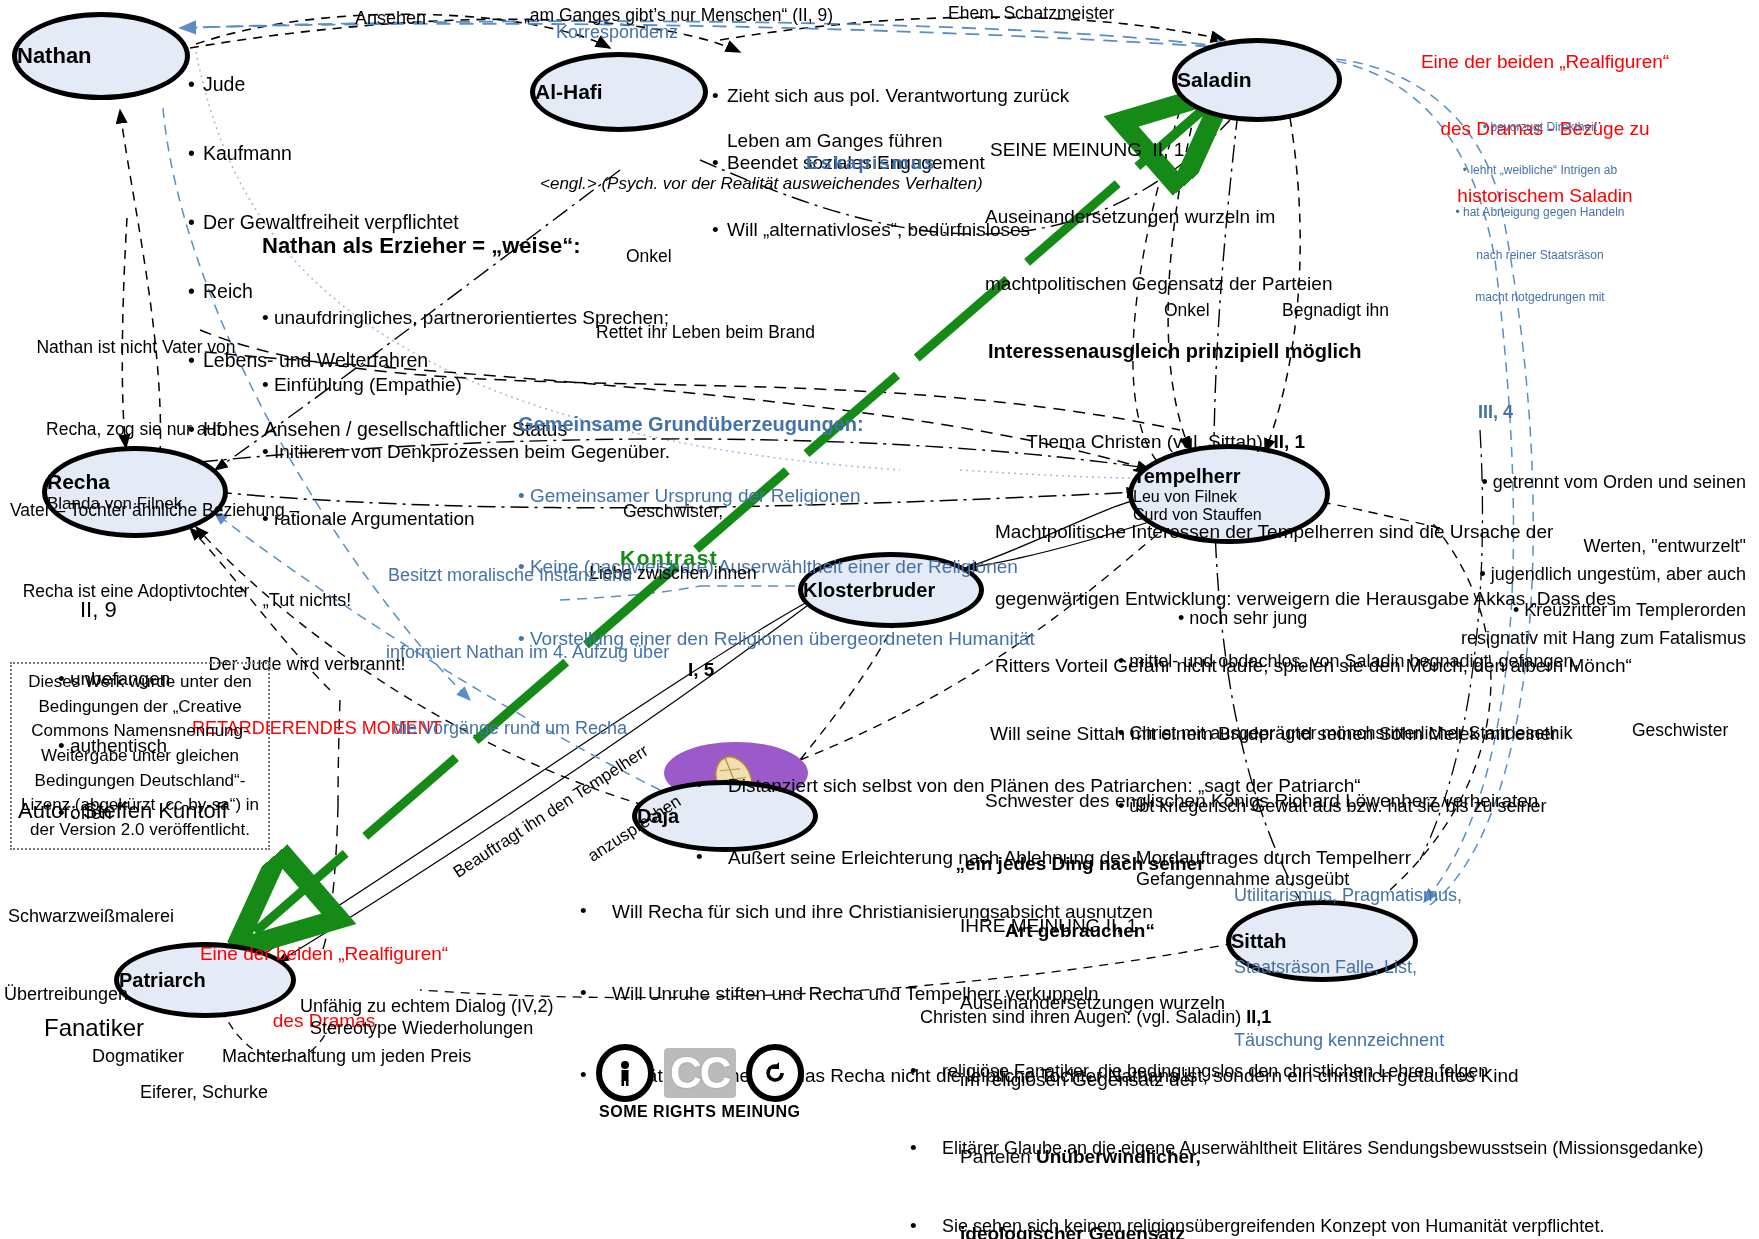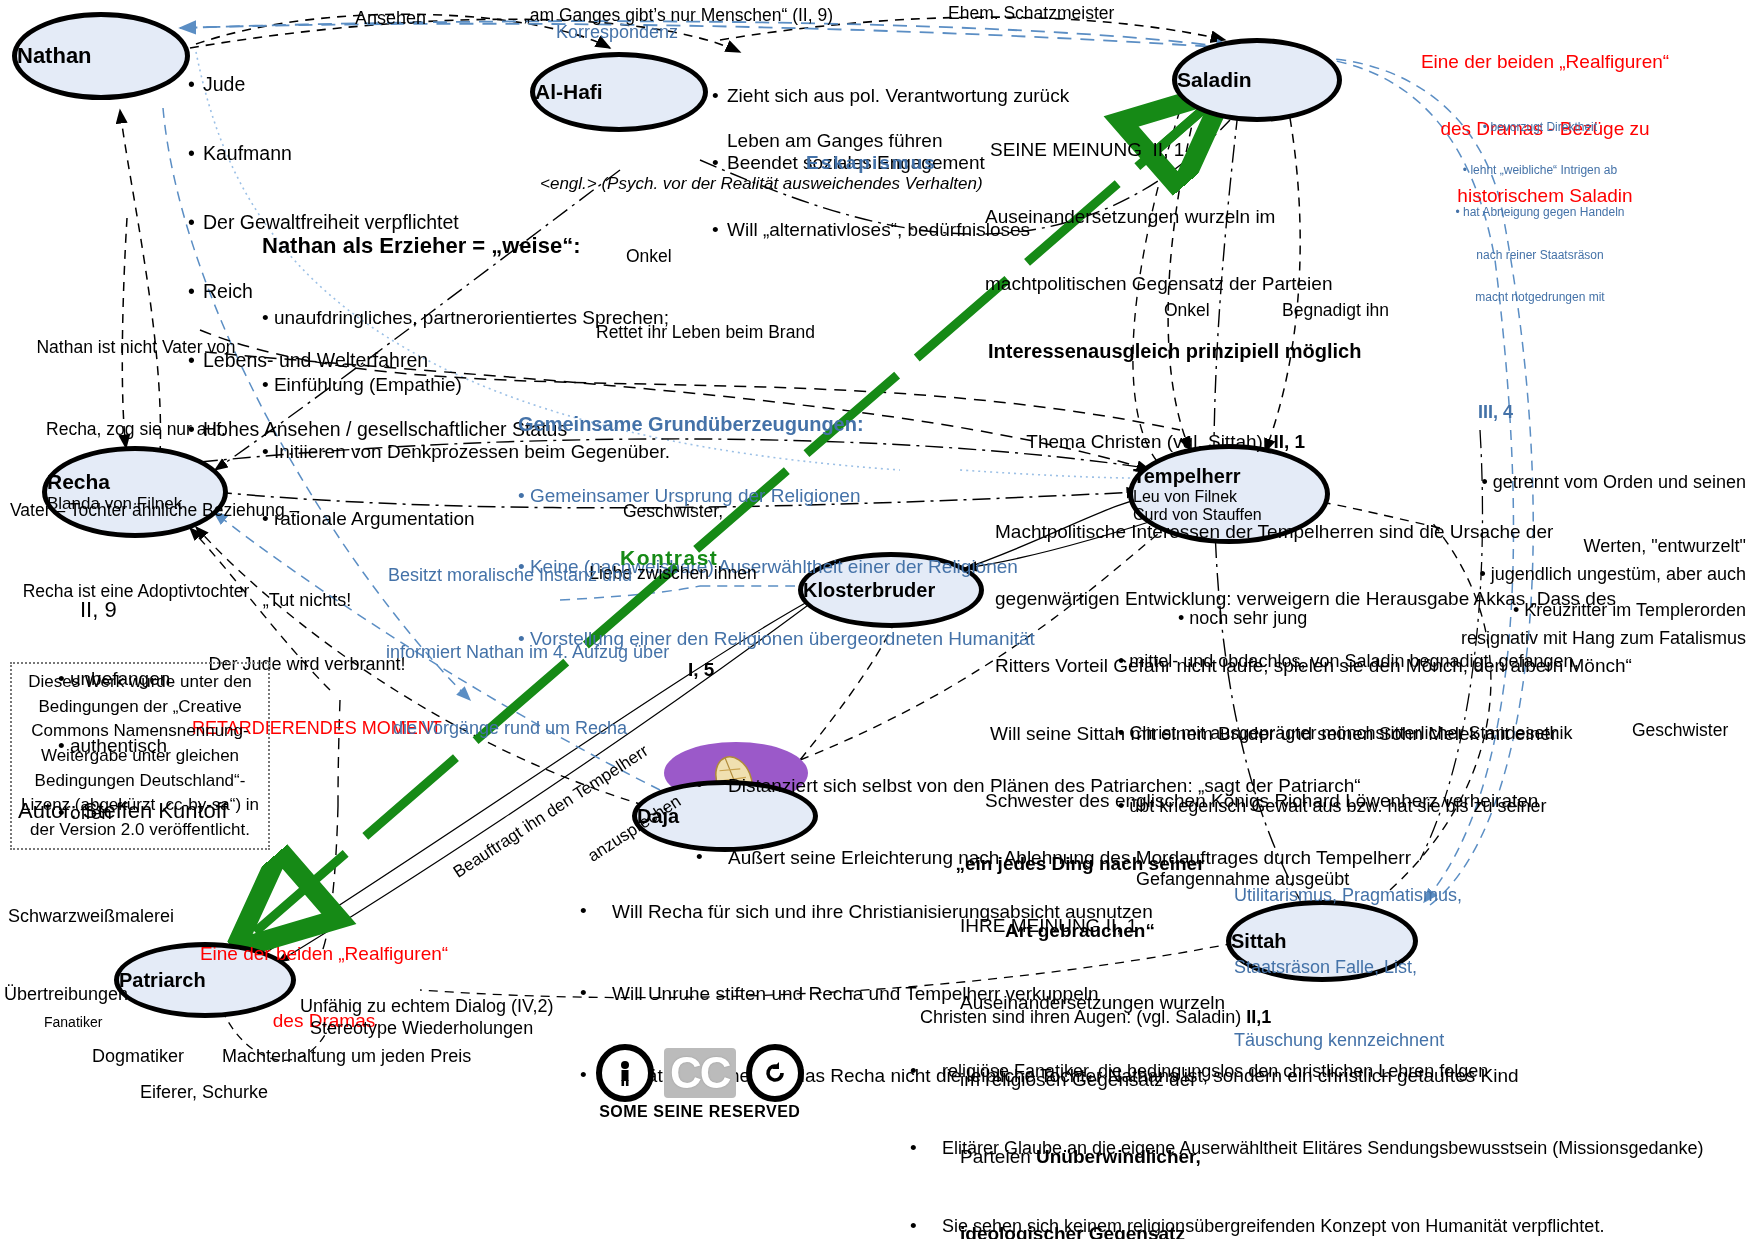--- a/index.html
+++ b/index.html
@@ -316,21 +316,21 @@
   </div>
   <div class="t" style="left:18px;top:798px;font-size:22px;">Autor: Steffen Kuntoff</div>
 
   <div class="t red" style="left:196px;top:898px;font-size:19px;text-align:center;width:256px;">
     <div>Eine der beiden „Realfiguren“</div>
     <div>des Dramas</div>
   </div>
 
   <div class="t" style="left:8px;top:906px;font-size:18px;">Schwarzweißmalerei</div>
   <div class="t" style="left:4px;top:984px;font-size:18px;">Übertreibungen</div>
-  <div class="t" style="left:44px;top:1014px;font-size:14px;">Fanatiker</div>
+  <div class="t" style="left:44px;top:1014px;font-size:24px;">Fanatiker</div>
   <div class="t" style="left:92px;top:1046px;font-size:18px;">Dogmatiker</div>
   <div class="t" style="left:140px;top:1082px;font-size:18px;">Eiferer, Schurke</div>
   <div class="t" style="left:222px;top:1046px;font-size:18px;">Machterhaltung um jeden Preis</div>
   <div class="t" style="left:300px;top:996px;font-size:18px;">Unfähig zu echtem Dialog (IV,2)</div>
   <div class="t" style="left:310px;top:1018px;font-size:18px;">Stereotype Wiederholungen</div>
 
   <ul class="bb t" style="left:572px;top:848px;font-size:19px;width:330px;line-height:1.35;">
     <li>Will Recha für sich und ihre Christianisierungsabsicht ausnutzen</li>
     <li>Will Unruhe stiften und Recha und Tempelherr verkuppeln</li>
     <li>Verrät Tempelherren, das Recha nicht die leibliche Tochter Nathans ist, sondern ein christlich getauftes Kind</li>
@@ -347,21 +347,21 @@
         </svg>
       </div>
       <div class="cctxt">CC</div>
       <div class="ccring">
         <svg width="26" height="26" viewBox="0 0 26 26">
           <path d="M20,13 a7,7 0 1 1 -4,-6.3" fill="none" stroke="#000" stroke-width="3.6"></path>
           <path d="M17,2 L17,9 L10,9 z" fill="#000"></path>
         </svg>
       </div>
     </div>
-    <div class="ccsr">SOME SEINE RESERVED</div>
+    <div class="ccsr">SOME RIGHTS MEINUNG</div>
   </div>
 
   <div class="t bold" style="left:930px;top:808px;font-size:19px;text-align:center;width:300px;">
     <div>„ein jedes Ding nach seiner</div>
     <div>Art gebrauchen“</div>
   </div>
   <div class="t blue" style="left:1234px;top:834px;font-size:18px;line-height:1.35;">
     <div>Utilitarismus, Pragmatismus,</div>
     <div>Staatsräson Falle, List,</div>
     <div>Täuschung kennzeichnent</div>

